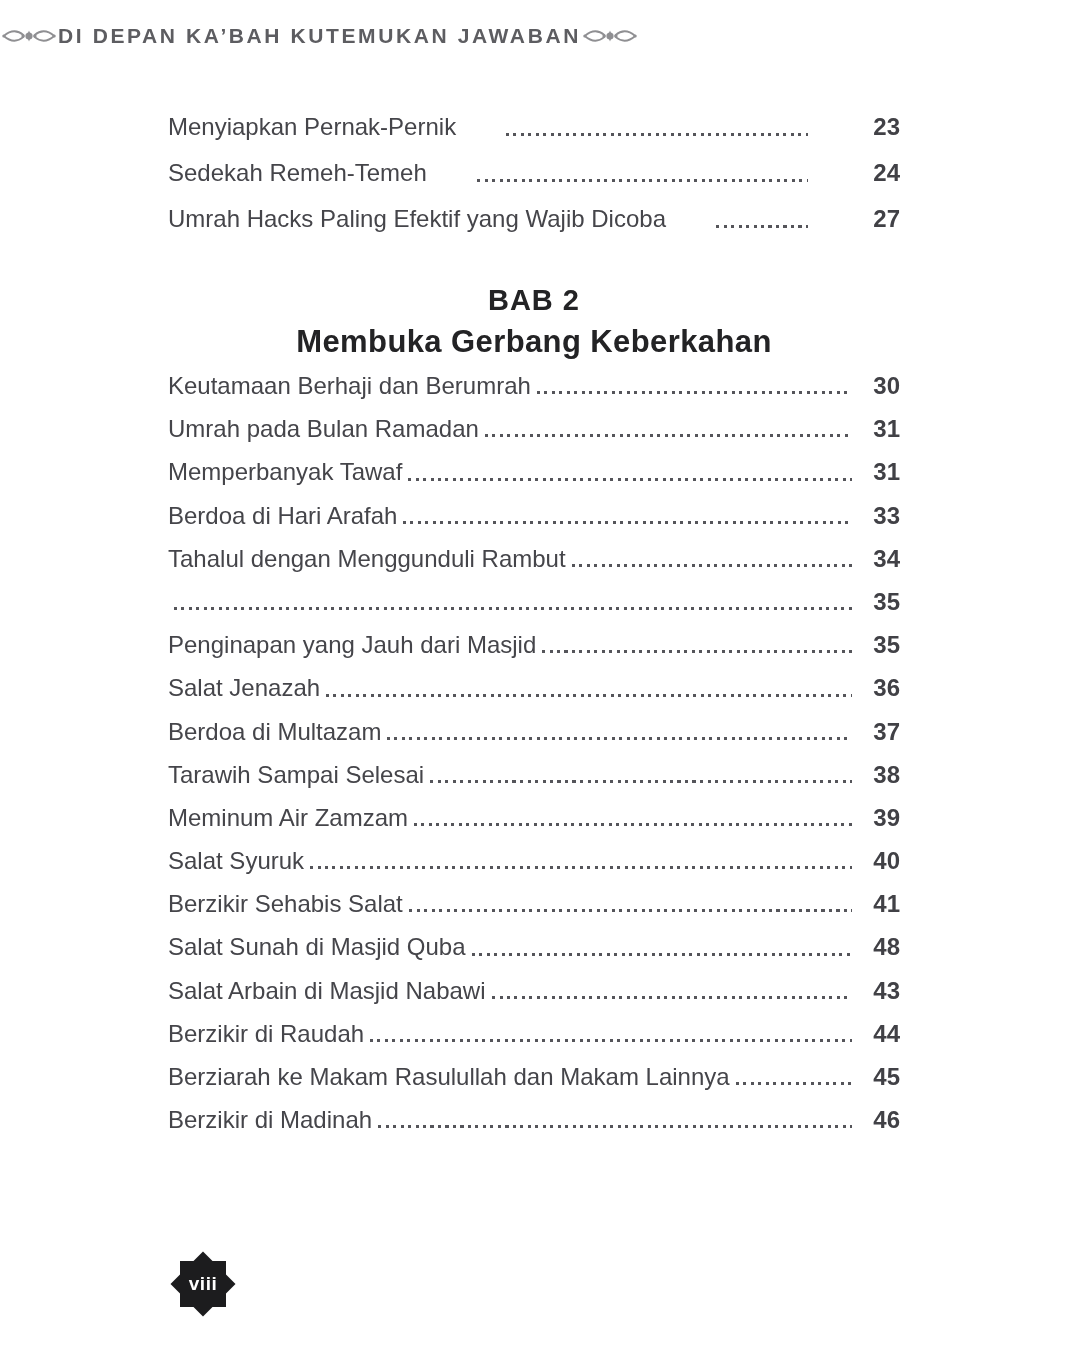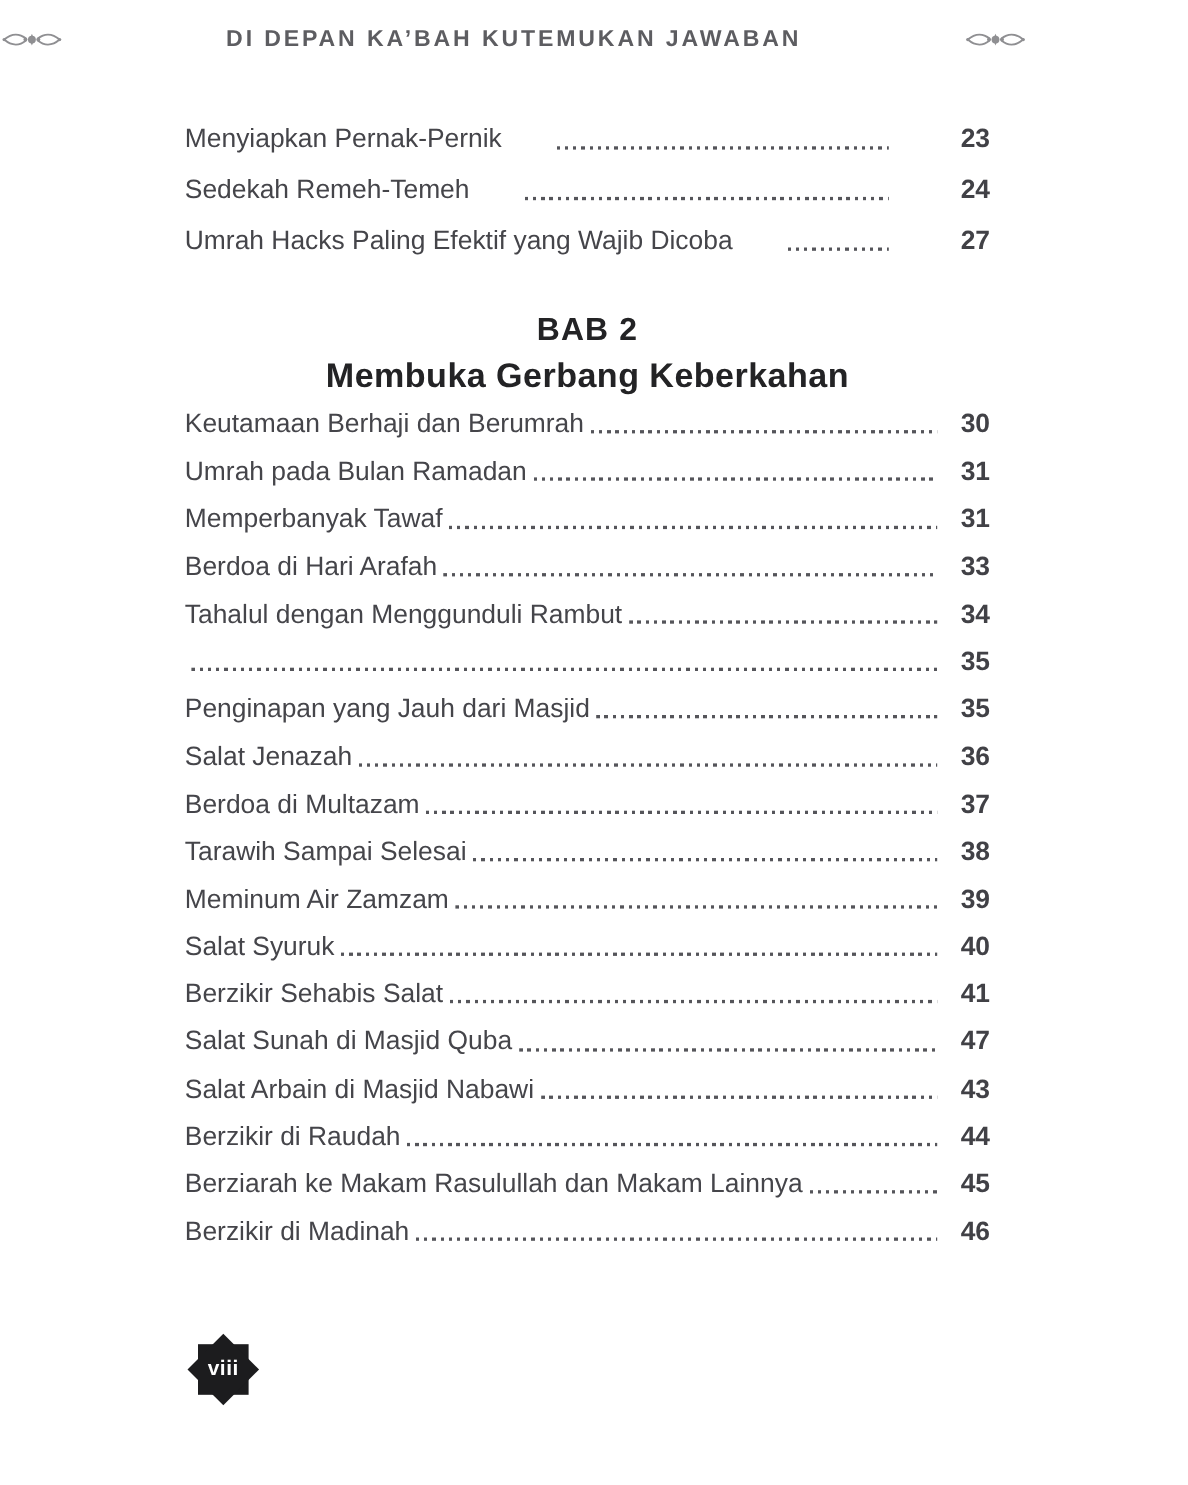--- a/index.html
+++ b/index.html
@@ -6,21 +6,21 @@
     margin:0; padding:0;
     width:1080px; height:1350px;
     background:#ffffff;
     font-family:"Liberation Sans", sans-serif;
     position:relative;
     overflow:hidden;
   }
   
   .runhead{
     position:absolute; top:24px; left:0; width:934px;
-    display:flex; align-items:center; justify-content:space-between;
+    display:flex; align-items:center; justify-content:flex-start;
   }
   .runhead-title{
     font-size:21px; font-weight:700;
     letter-spacing:2.6px;
     color:#5d5d61;
     white-space:nowrap;
   }
   .orn{ display:block; }
   
   .toc{
@@ -54,21 +54,21 @@
     font-size:29px; font-weight:700; line-height:40px;
     letter-spacing:1px;
   }
   .chapter{
     font-size:31px; font-weight:700; line-height:44px;
     letter-spacing:.4px;
   }
   .sec1{ margin-top:38px; }
   
   .badge{
-    position:absolute; left:171px; top:1213px;
+    position:absolute; left:171px; top:1252px;
     width:64px; height:64px;
   }
   .sq{
     position:absolute; left:9px; top:9px;
     width:46px; height:46px;
     background:#1c1c1e;
   }
   .sq.b{ transform:rotate(45deg); }
   .badge-text{
     position:absolute; inset:0; z-index:2;
@@ -203,21 +203,21 @@
         <span class="pg">40</span>
       </div>
       <div class="toc-row">
         <span class="t"><span>Berzikir Sehabis Salat</span></span>
         <span class="leader"></span>
         <span class="pg">41</span>
       </div>
       <div class="toc-row">
         <span class="t"><span>Salat Sunah di Masjid Quba</span></span>
         <span class="leader"></span>
-        <span class="pg">47</span>
+        <span class="pg">48</span>
       </div>
       <div class="toc-row">
         <span class="t"><span>Salat </span><span class="it">Arbain</span><span> di Masjid Nabawi</span></span>
         <span class="leader"></span>
         <span class="pg">43</span>
       </div>
       <div class="toc-row">
         <span class="t"><span>Berzikir di Raudah</span></span>
         <span class="leader"></span>
         <span class="pg">44</span>

